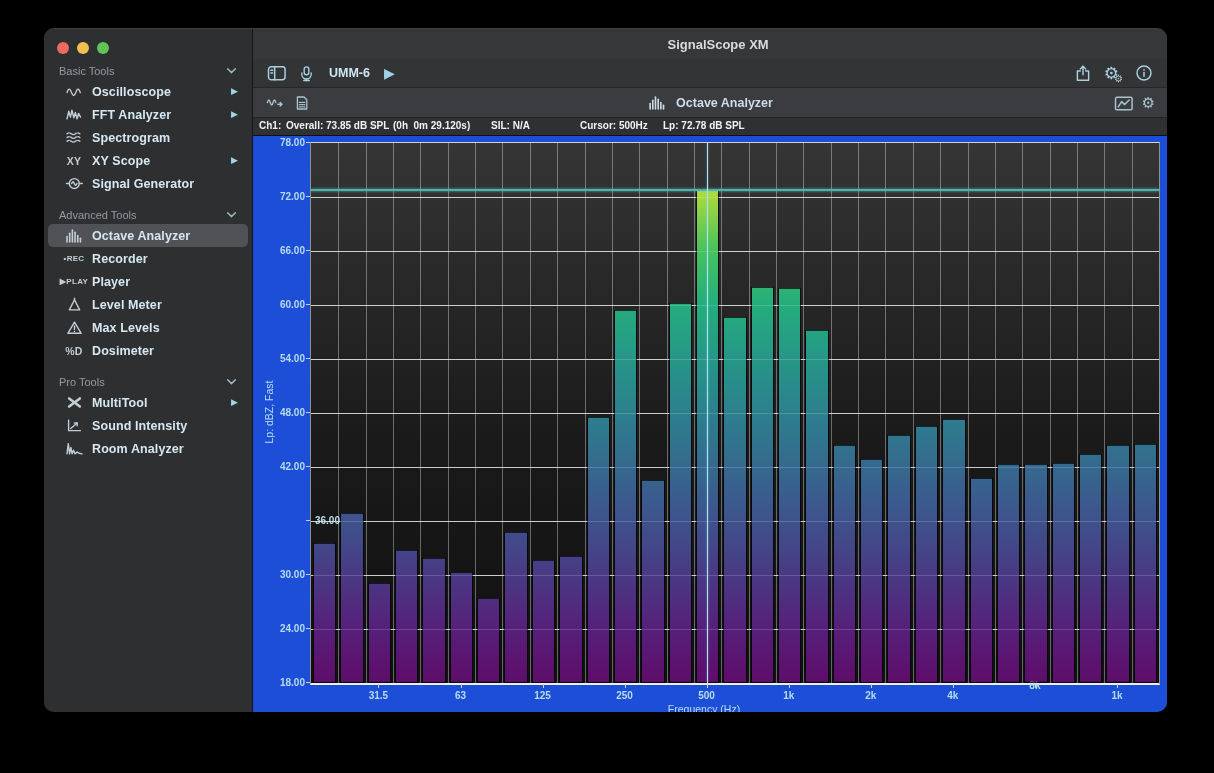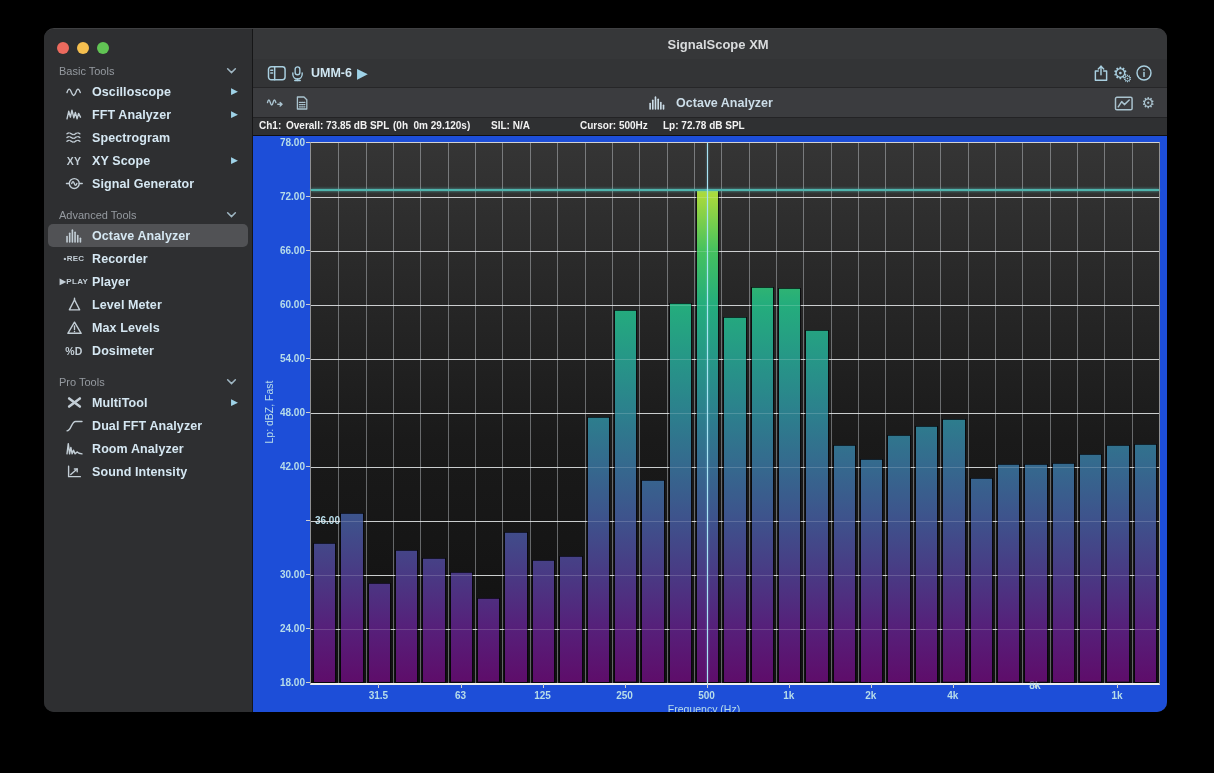--- a/index.html
+++ b/index.html
@@ -21,21 +21,21 @@
   .side-item.selected{background:#515255;}
   .side-item .ic{width:36px;flex:none;display:flex;justify-content:center;align-items:center;color:#c3ced6;}
   .side-item .lbl{font-weight:bold;letter-spacing:.1px;}
   .side-item .disc{margin-left:auto;color:#9fd3e8;font-size:9px;line-height:1;}
   .txtic{color:#c3ced6;font-weight:bold;letter-spacing:.3px;}
   
   .content{flex:1;display:flex;flex-direction:column;min-width:0;}
   .titlebar{height:30px;background:#363739;position:relative;flex:none;}
   .title{position:absolute;left:50%;transform:translateX(-42%);line-height:31px;font-size:13px;
          font-weight:bold;color:#d9dbdd;}
-  .toolbar{height:28px;background:#333436;display:flex;align-items:center;padding:0 14px;gap:3px;flex:none;
+  .toolbar{height:28px;background:#333436;display:flex;align-items:center;padding:0 14px;gap:12px;flex:none;
            color:#a9cfe0;border-bottom:1px solid #262628;}
   .toolbar .dev{color:#cfe6f2;font-size:12.5px;font-weight:bold;margin:0 2px;}
   .toolbar .play{color:#9fd3e8;font-size:14px;line-height:1;}
   .tbspacer{flex:1;}
   .tbicon{display:flex;align-items:center;justify-content:center;}
   .gearwrap{position:relative;font-size:17px;line-height:1;color:#a9cfe0;}
   .gearwrap .small{position:absolute;right:-4px;bottom:-2px;font-size:10px;text-shadow:0 0 2px #333436;}
   .tool-header{height:29px;background:#3b3c3f;border-bottom:1px solid #232325;display:flex;align-items:center;
                padding:0 12px;flex:none;position:relative;color:#aac3cf;gap:9px;}
   .th-center{position:absolute;left:50%;transform:translateX(-50%);display:flex;align-items:center;gap:9px;
@@ -214,42 +214,34 @@
                   </g>
                   <circle cx="8" cy="7" r="1" fill="currentColor" stroke="none"></circle>
                 </svg>
               </span>
               <span class="lbl">MultiTool</span>
               <span class="disc">▶</span>
             </div>
             <div class="side-item">
               <span class="ic">
                 <svg width="19" height="15" viewBox="0 0 16 14" fill="none" stroke="currentColor" stroke-width="1.3" stroke-linecap="round" stroke-linejoin="round">
-                  <path d="M1 12 C5 12 5 3.2 9 3.2 L15 3.2"></path>
-                </svg>
-              </span>
-              <span class="lbl">Dual FFT Analyzer</span>
-            </div>
-            <div class="side-item">
-              <span class="ic">
-                <svg width="19" height="15" viewBox="0 0 16 14" fill="none" stroke="currentColor" stroke-width="1.3" stroke-linecap="round" stroke-linejoin="round">
-                  <path d="M1 12 L2.2 2.5 L3.4 12 L4.6 6 L5.8 12 L7 8.5 L8.6 12 L10.4 10.2 L12.2 11.4 L15 12"></path>
-                </svg>
-              </span>
-              <span class="lbl">Room Analyzer</span>
-            </div>
-            <div class="side-item">
-              <span class="ic">
-                <svg width="19" height="15" viewBox="0 0 16 14" fill="none" stroke="currentColor" stroke-width="1.3" stroke-linecap="round" stroke-linejoin="round">
                   <path d="M2.5 2 V11.8 H13.5"></path>
                   <path d="M4.5 9.8 L10.5 4.6"></path>
                   <path d="M10.5 4.6 h-2.6 M10.5 4.6 v2.6"></path>
                 </svg>
               </span>
               <span class="lbl">Sound Intensity</span>
+            </div>
+            <div class="side-item">
+              <span class="ic">
+                <svg width="19" height="15" viewBox="0 0 16 14" fill="none" stroke="currentColor" stroke-width="1.3" stroke-linecap="round" stroke-linejoin="round">
+                  <path d="M1 12 L2.2 2.5 L3.4 12 L4.6 6 L5.8 12 L7 8.5 L8.6 12 L10.4 10.2 L12.2 11.4 L15 12"></path>
+                </svg>
+              </span>
+              <span class="lbl">Room Analyzer</span>
             </div>
           </div>
         </div>
     </aside>
 
     <main class="content">
       <header class="titlebar">
         <div class="title">SignalScope XM</div>
       </header>
 

